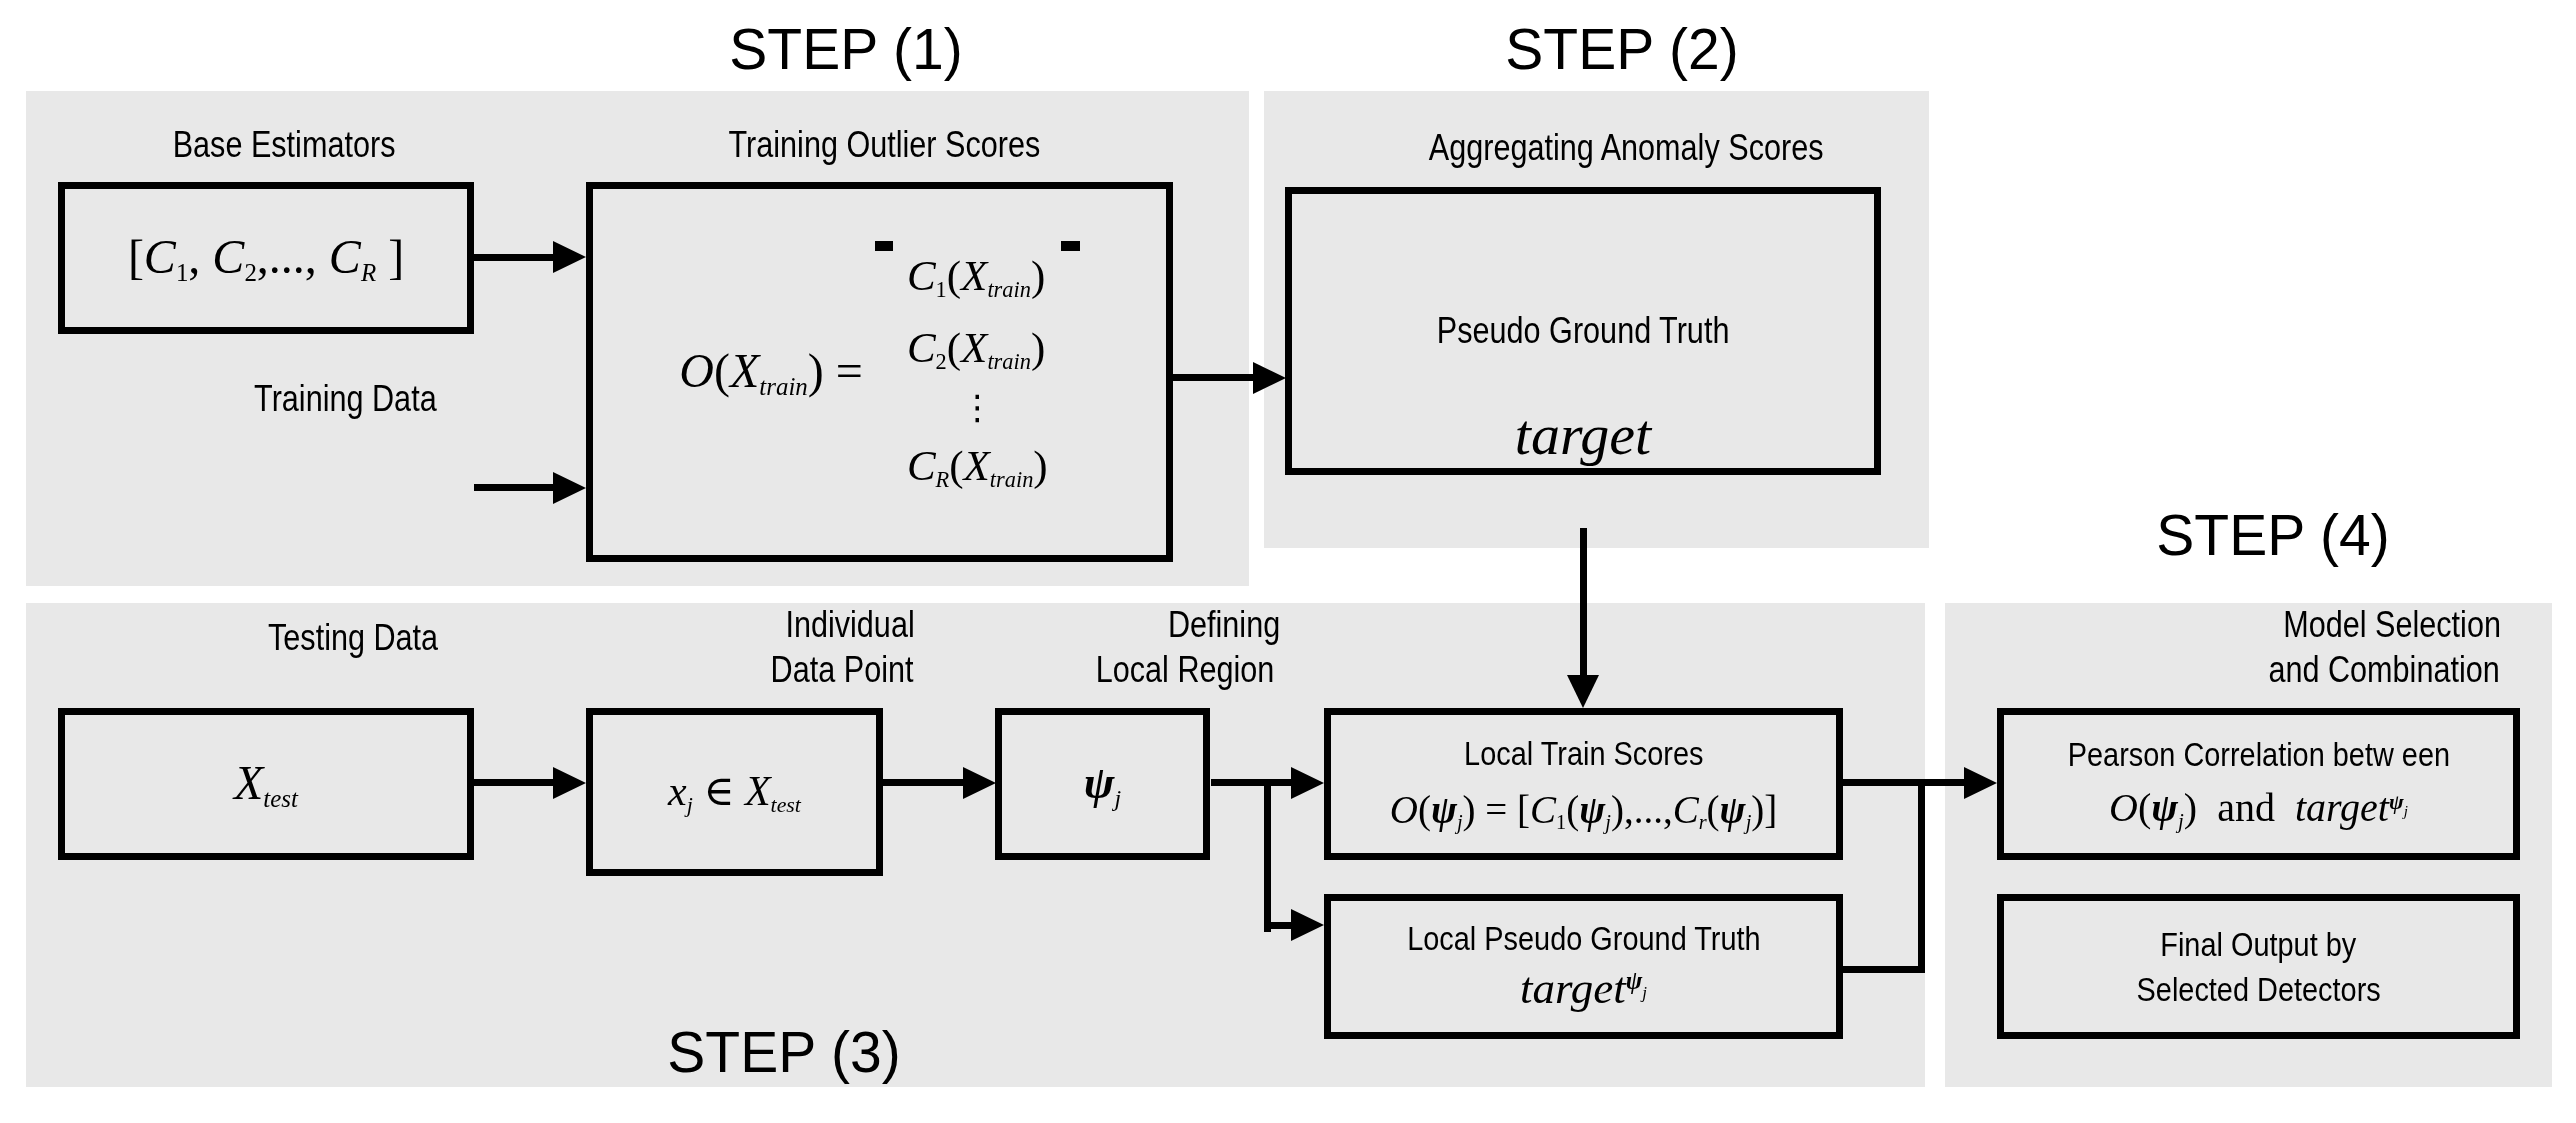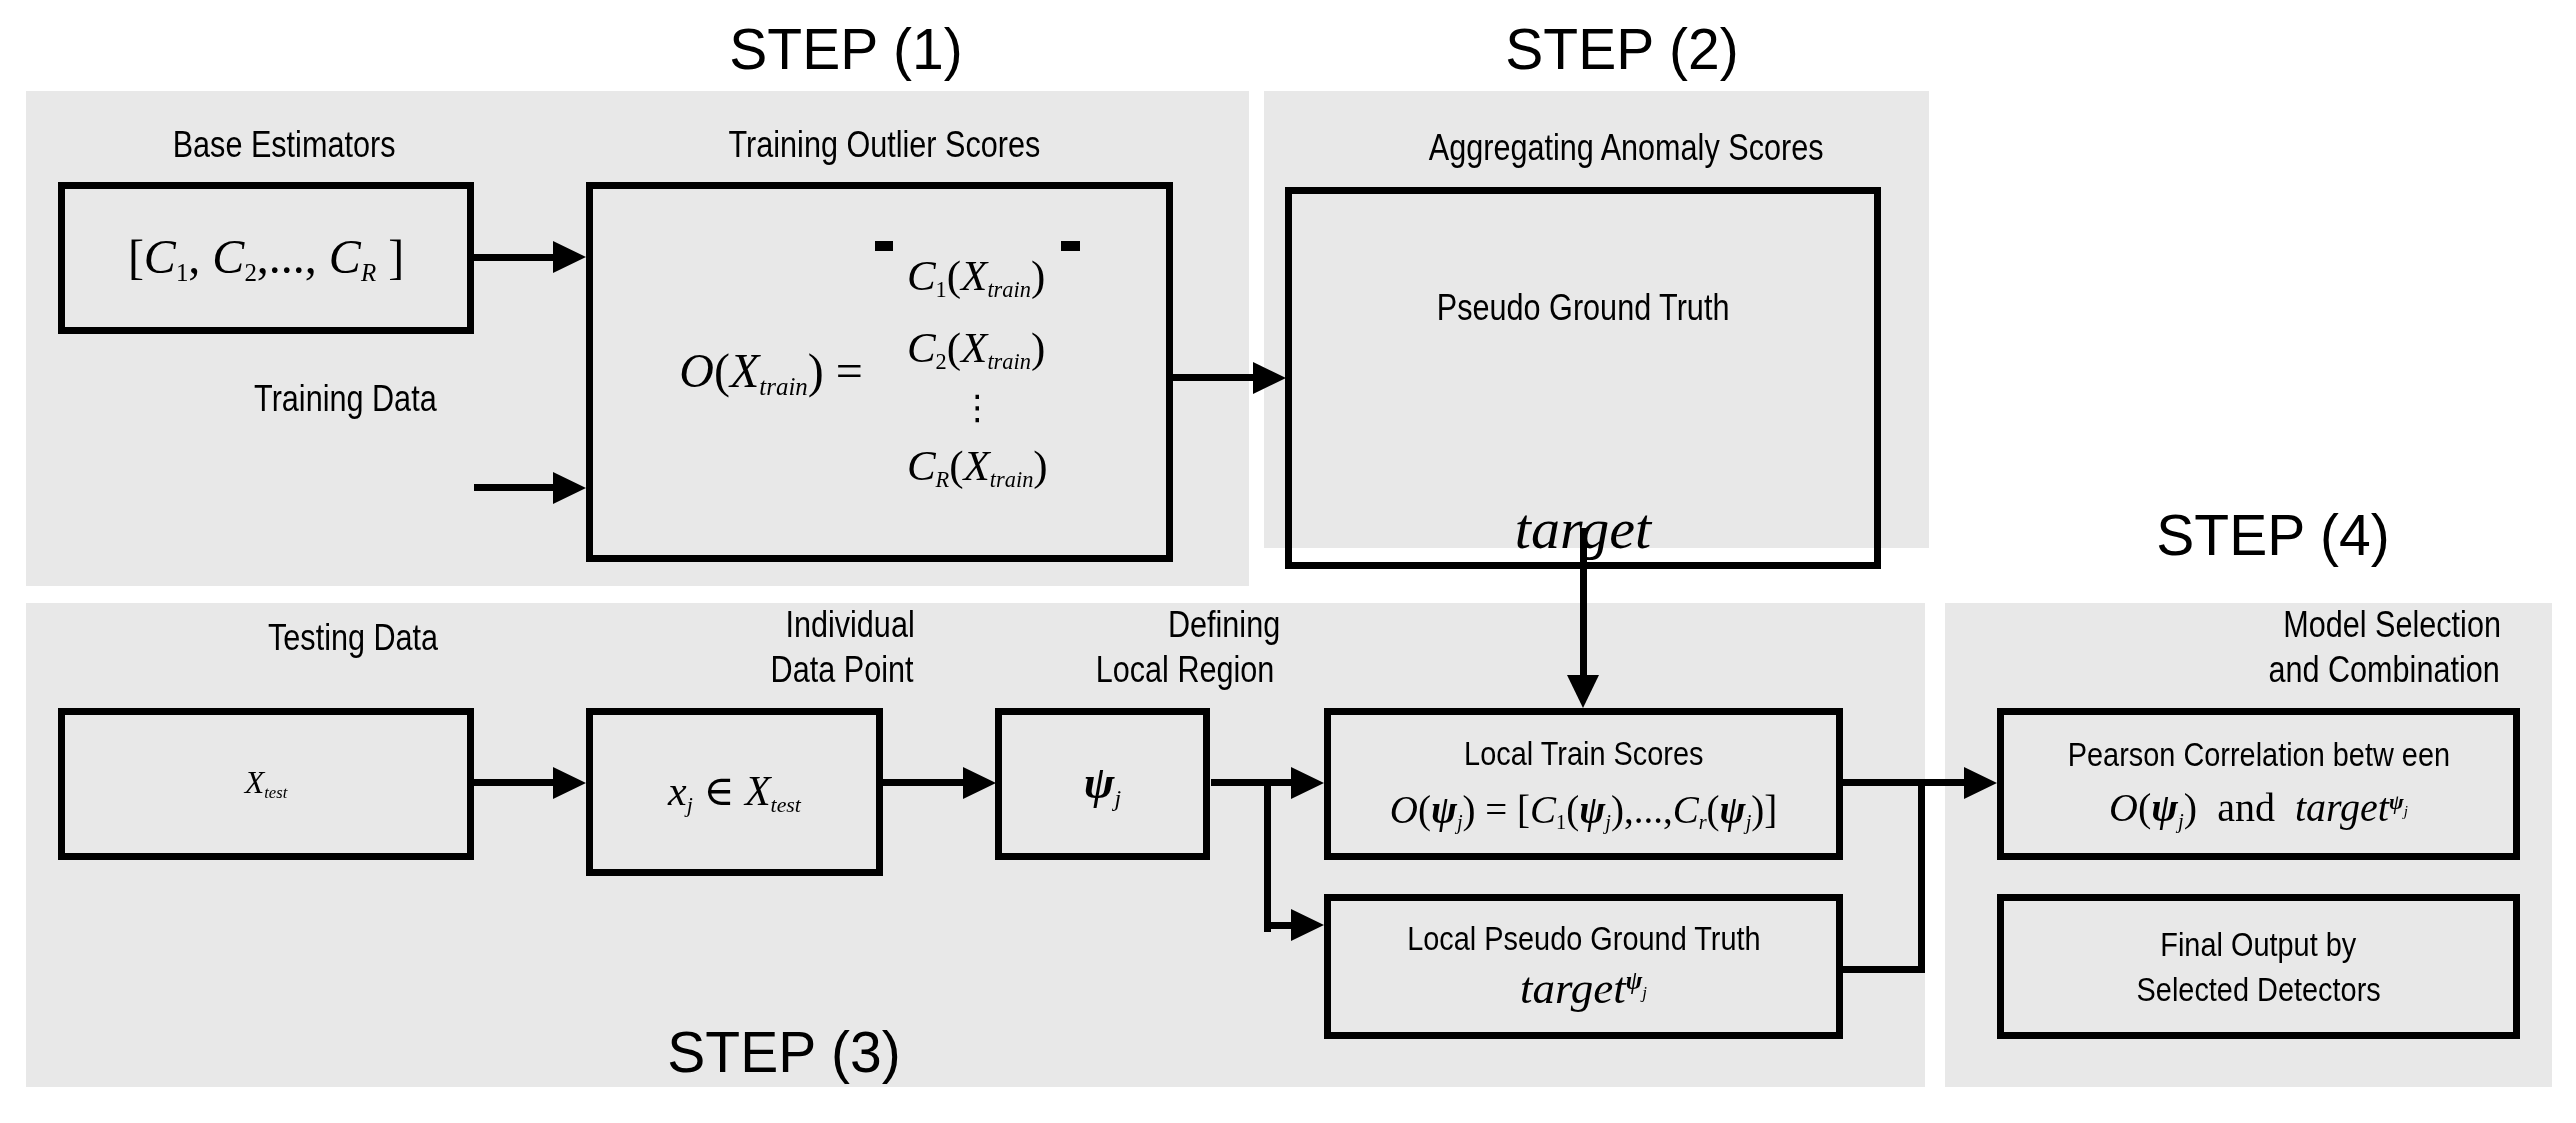--- a/index.html
+++ b/index.html
@@ -68,37 +68,37 @@
           <span class="vrow math"><span class="tk tk-it">C</span><span class="tk tk-subup">2</span><span class="tk tk-up">(</span><span class="tk tk-it">X</span><span class="tk tk-sub">train</span><span class="tk tk-up">)</span></span>
           <span class="vdots math">⋮</span>
           <span class="vrow math"><span class="tk tk-it">C</span><span class="tk tk-sub">R</span><span class="tk tk-up">(</span><span class="tk tk-it">X</span><span class="tk tk-sub">train</span><span class="tk tk-up">)</span></span>
         </span>
         <span class="vbr vbr-r"></span>
       </span>
     </div>
   </div>
 
   <div class="slabel" style="left:1335px;top:125px;width:523px;"><span class="cond">Aggregating Anomaly Scores</span></div>
-  <div class="box" style="left:1285px;top:187px;width:596px;height:382px;justify-content:space-between;padding-top:93px;">
+  <div class="box" style="left:1285px;top:187px;width:596px;height:288px;justify-content:flex-end;padding-top:93px;">
     <div class="boxlabel" style="font-size:36px;"><span class="cond">Pseudo Ground Truth</span></div>
     <div class="math" style="font-size:58px;margin-top:49px;"><span class="tk tk-it">target</span></div>
   </div>
 
   <div class="slabel" style="left:79px;top:615px;width:374px;"><span class="cond">Testing Data</span></div>
   <div class="slabel" style="left:552px;top:602px;width:374px;">
     <div><span class="cond">Individual</span></div>
     <div><span class="cond">Data Point</span></div>
   </div>
   <div class="slabel" style="left:916px;top:602px;width:374px;">
     <div><span class="cond">Defining</span></div>
     <div><span class="cond">Local Region</span></div>
   </div>
 
   <div class="box" style="left:58px;top:708px;width:416px;height:152px;">
-    <div class="math" style="font-size:32px;"><span class="tk tk-it">X</span><span class="tk tk-sub">test</span></div>
+    <div class="math" style="font-size:48px;"><span class="tk tk-it">X</span><span class="tk tk-sub">test</span></div>
   </div>
   <div class="box" style="left:586px;top:708px;width:297px;height:168px;">
     <div class="math" style="font-size:42px;"><span class="tk tk-it">x</span><span class="tk tk-sub">j</span><span class="tk tk-up"> ∈ </span><span class="tk tk-it">X</span><span class="tk tk-sub">test</span></div>
   </div>
   <div class="box" style="left:995px;top:708px;width:215px;height:152px;">
     <div class="math" style="font-size:46px;"><span class="tk tk-itb">ψ</span><span class="tk tk-sub">j</span></div>
   </div>
   <div class="box" style="left:1324px;top:708px;width:519px;height:152px;gap:13.5px;">
     <div class="boxlabel"><span class="cond">Local Train Scores</span></div>
     <div class="math" style="font-size:39px;"><span class="tk tk-it">O</span><span class="tk tk-up">(</span><span class="tk tk-itb">ψ</span><span class="tk tk-sub">j</span><span class="tk tk-up">) = [</span><span class="tk tk-it">C</span><span class="tk tk-subup">1</span><span class="tk tk-up">(</span><span class="tk tk-itb">ψ</span><span class="tk tk-sub">j</span><span class="tk tk-up">),...,</span><span class="tk tk-it">C</span><span class="tk tk-sub">r</span><span class="tk tk-up">(</span><span class="tk tk-itb">ψ</span><span class="tk tk-sub">j</span><span class="tk tk-up">)]</span></div>

